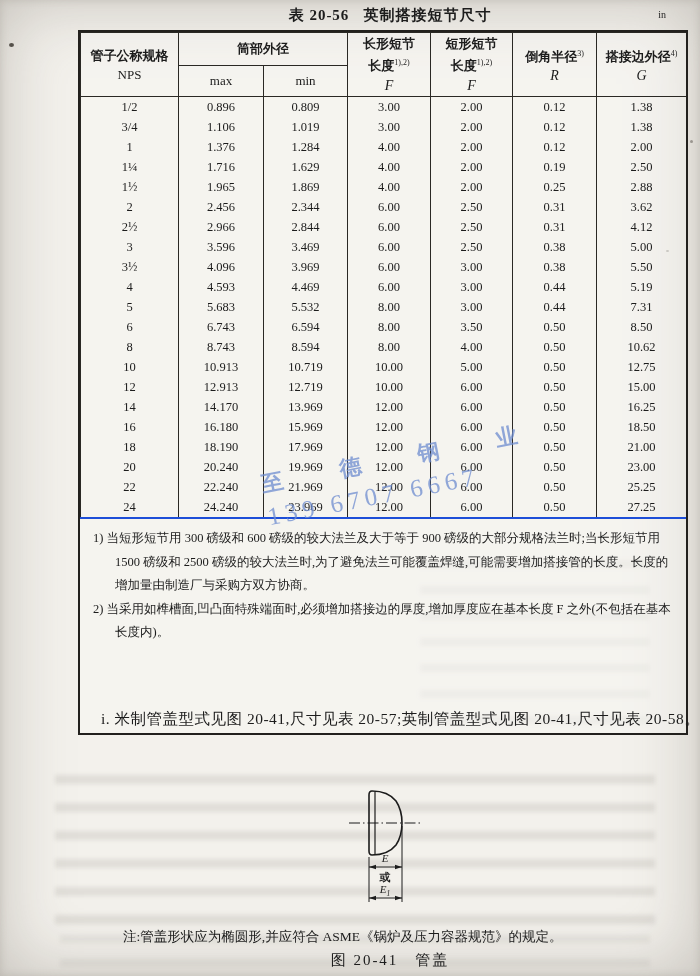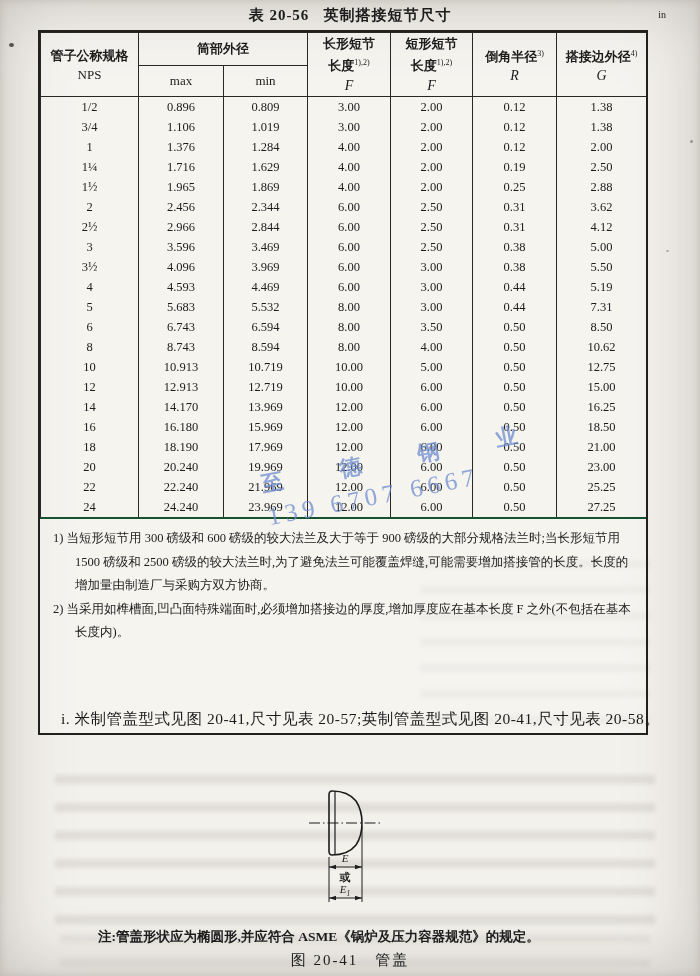--- a/index.html
+++ b/index.html
@@ -1,21 +1,21 @@
 <!DOCTYPE html>
 <html><head>
 <meta charset="utf-8">
 <style>
   html,body{margin:0;padding:0;}
   body{width:700px;height:976px;overflow:hidden;
        font-family:"Liberation Serif","DejaVu Serif",serif;color:#1c1c1c;}
   .page{position:relative;width:700px;height:976px;
         background:#f3f1ec;
         box-shadow:inset 0 0 70px rgba(140,134,124,.45), inset 0 0 8px rgba(120,115,105,.25);}
-  .layer{position:absolute;inset:0;}
+  .layer{position:absolute;inset:0;margin-left:40px;}
   .content{z-index:2;}
 
   
   .bleed{position:absolute;z-index:1;filter:blur(2px);pointer-events:none;}
   .bleed-a{left:55px;top:775px;width:600px;height:160px;
     background:repeating-linear-gradient(180deg, rgba(105,99,90,.13) 0 9px, transparent 9px 28px);}
   .bleed-b{left:420px;top:560px;width:230px;height:180px;
     background:repeating-linear-gradient(180deg, rgba(105,99,90,.07) 0 8px, transparent 8px 26px);}
   .bleed-c{left:60px;top:935px;width:590px;height:34px;
     background:repeating-linear-gradient(180deg, rgba(105,99,90,.08) 0 8px, transparent 8px 24px);}
@@ -34,33 +34,33 @@
   table{border-collapse:collapse;width:100%;table-layout:fixed;}
   th,td{border:1px solid #2a2824;text-align:center;padding:0;}
   thead th{font-size:13px;font-weight:bold;line-height:19px;}
   thead tr:first-child th{border-bottom:1px solid #2a2824;}
   thead th .latin{font-weight:normal;font-size:13px;}
   thead th .sym{font-style:italic;font-weight:normal;font-size:14px;font-family:"Liberation Serif",serif;}
   thead th sup{font-size:8px;font-weight:normal;vertical-align:super;}
   thead tr:last-child th{font-weight:normal;font-size:13px;height:30px;}
   tbody td{height:20px;line-height:20px;font-size:12.5px;border-top:none;border-bottom:none;}
   tbody tr td{border-top:0;border-bottom:0;}
-  table{border-bottom:2px solid #14532d;}
+  table{border-bottom:2px solid #1d4ed8;}
 
   
   .footnotes{padding:8px 13px 4px 13px;font-size:12.5px;font-weight:normal;line-height:23.5px;}
   .fn{padding-left:22px;text-indent:-22px;}
 
   
   .para{position:absolute;left:30px;top:704px;width:645px;font-size:15.5px;
         line-height:29px;text-indent:2em;letter-spacing:.5px;}
 
   
   .figure-svg{position:absolute;left:293px;top:780px;z-index:2;}
-  .note{position:absolute;left:98px;top:928px;width:560px;font-size:13.5px;font-weight:bold;}
+  .note{position:absolute;left:83px;top:928px;width:560px;font-size:13.5px;font-weight:normal;}
   .caption{position:absolute;left:0;top:951px;width:700px;text-align:center;
            font-size:15px;font-weight:normal;letter-spacing:2px;}
 
   
   .watermark{position:absolute;left:262px;top:442px;width:290px;z-index:3;
              transform:rotate(-11deg);pointer-events:none;opacity:.75;}
   .wm1{font-size:22px;letter-spacing:26px;font-weight:bold;white-space:nowrap;}
   .wm2{font-size:25px;letter-spacing:5px;margin-top:4px;white-space:nowrap;}
 </style>
 </head>

